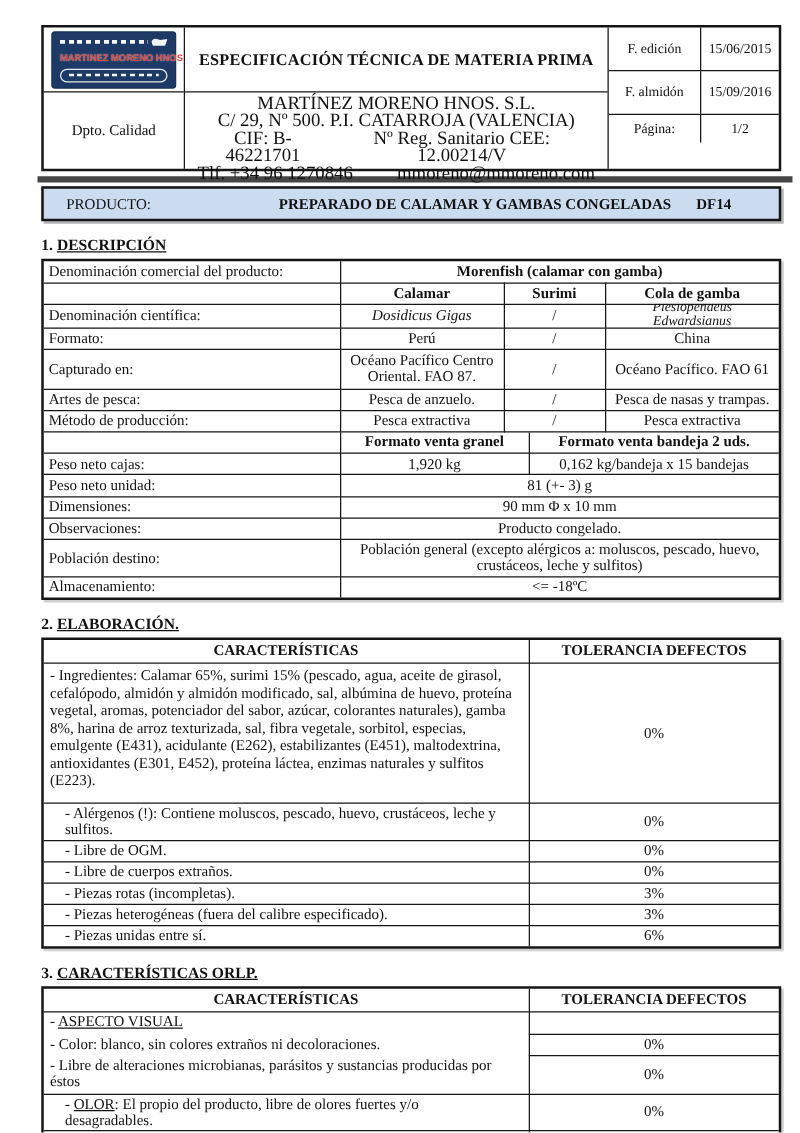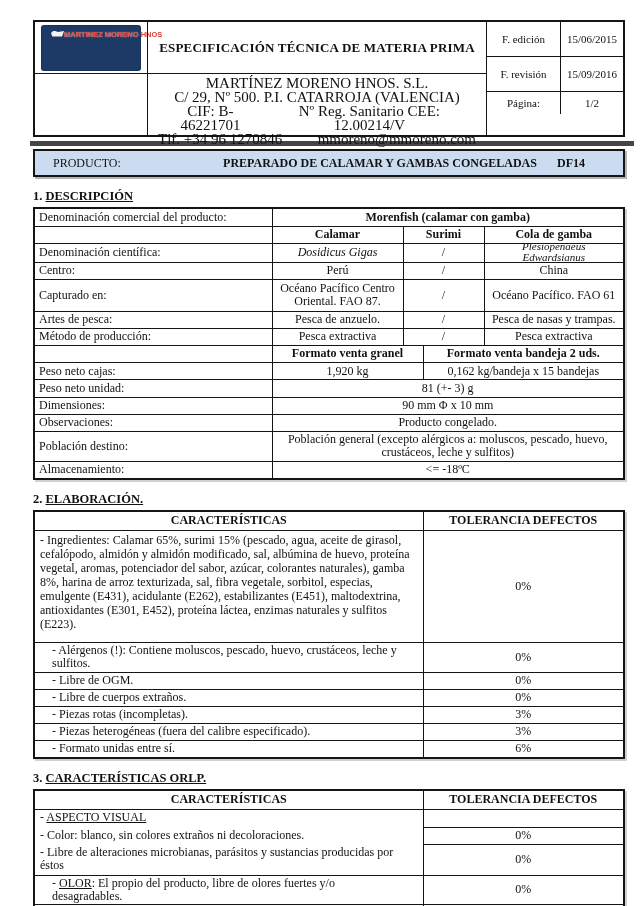--- a/index.html
+++ b/index.html
@@ -22,21 +22,21 @@
   .haddr .spread { display: flex; justify-content: space-between; padding: 0 4px; }
   .hcol3 { width: 136px; font-size: 11px; }
   .hmrow { display: flex; border-bottom: 1px solid #151515; }
   .hmrow:last-child { border-bottom: 0; }
   .hmrow .ml { width: 74px; border-right: 1px solid #151515; display: flex; align-items: center; justify-content: center; }
   .hmrow .mv { flex: 1; display: flex; align-items: center; justify-content: center; }
   .hm-tall { height: 35px; } .hm-short { height: 22px; }
 
   
   .logo { width: 98px; height: 44px; background: #1d3a66; border-radius: 2px; padding: 4px 6px;
-          display: flex; flex-direction: row; justify-content: space-between; box-shadow: 0 0 0 1px #16305a; }
+          display: flex; flex-direction: column; justify-content: space-between; box-shadow: 0 0 0 1px #16305a; }
   .logo .l1 { display: flex; align-items: center; gap: 3px; height: 8px; }
   .dash { height: 3px; flex: 1; background: repeating-linear-gradient(90deg, rgba(255,255,255,.95) 0 4px, transparent 4px 7px); }
   .boat { width: 13px; height: 6px; background: #f2f2f2; clip-path: polygon(0 40%, 20% 0, 55% 25%, 100% 10%, 85% 100%, 10% 100%); }
   .brand { color: #d8453c; font-weight: bold; font-size: 7.5px; text-align: center; white-space: nowrap;
            font-family: "Liberation Sans", sans-serif; text-shadow: 0 0 1px rgba(255,255,255,.8); }
   .l3 { height: 11px; border: 1px solid rgba(255,255,255,.9); border-radius: 6px; display: flex; align-items: center; justify-content: center; padding: 0 6px; }
   .l3 .dash { height: 2px; }
 
   
   .strip { margin-top: 4px; margin-left: -3px; width: 604px; height: 5px; background: #454545; }
@@ -82,20 +82,21 @@
           <div class="l1">
             <span class="dash"></span>
             <span class="boat"></span>
           </div>
           <div class="brand">MARTINEZ MORENO HNOS</div>
           <div class="l3">
             <span class="dash"></span>
           </div>
         </div>
       </div>
+      <div class="hdept">Dpto. Calidad</div>
     </div>
     <div class="hcol2">
       <div class="htitle">ESPECIFICACIÓN TÉCNICA DE MATERIA PRIMA</div>
       <div class="haddr">
         <div>MARTÍNEZ MORENO HNOS. S.L.</div>
         <div>C/ 29, Nº 500. P.I. CATARROJA (VALENCIA)</div>
         <div class="spread">
           <span>CIF: B-46221701</span>
           <span>Nº Reg. Sanitario CEE: 12.00214/V</span>
         </div>
@@ -104,21 +105,21 @@
           <span>mmoreno@mmoreno.com</span>
         </div>
       </div>
     </div>
     <div class="hcol3">
       <div class="hmrow hm-tall">
         <span class="ml">F. edición</span>
         <span class="mv">15/06/2015</span>
       </div>
       <div class="hmrow hm-tall">
-        <span class="ml">F. revisión</span>
+        <span class="ml">F. almidón</span>
         <span class="mv">15/09/2016</span>
       </div>
       <div class="hmrow hm-short">
         <span class="ml">Página:</span>
         <span class="mv">1/2</span>
       </div>
     </div>
   </div>
 
   <div class="strip"></div>
@@ -154,21 +155,21 @@
         <td class="ctr i">Dosidicus Gigas</td>
         <td class="ctr">/</td>
         <td class="clipcell">
           <div class="clip">
             <div>Plesiopenaeus</div>
             <div>Edwardsianus</div>
           </div>
         </td>
       </tr>
       <tr class="h17">
-        <td>Centro:</td>
+        <td>Formato:</td>
         <td class="ctr">Perú</td>
         <td class="ctr">/</td>
         <td class="ctr">China</td>
       </tr>
       <tr class="h32">
         <td>Capturado en:</td>
         <td class="ctr">Océano Pacífico Centro Oriental. FAO 87.</td>
         <td class="ctr">/</td>
         <td class="ctr">Océano Pacífico. FAO 61</td>
       </tr>
@@ -265,21 +266,21 @@
       </tr>
       <tr class="h17">
         <td class="txt">- Piezas rotas (incompletas).</td>
         <td class="ctr">3%</td>
       </tr>
       <tr class="h17">
         <td class="txt">- Piezas heterogéneas (fuera del calibre especificado).</td>
         <td class="ctr">3%</td>
       </tr>
       <tr class="h17">
-        <td class="txt">- Formato unidas entre sí.</td>
+        <td class="txt">- Piezas unidas entre sí.</td>
         <td class="ctr">6%</td>
       </tr>
     </tbody>
       </table>
   </div>
 
   <div class="sec"><span>3. </span><u>CARACTERÍSTICAS ORLP.</u></div>
   <div class="tw">
     <table>
       <colgroup>

